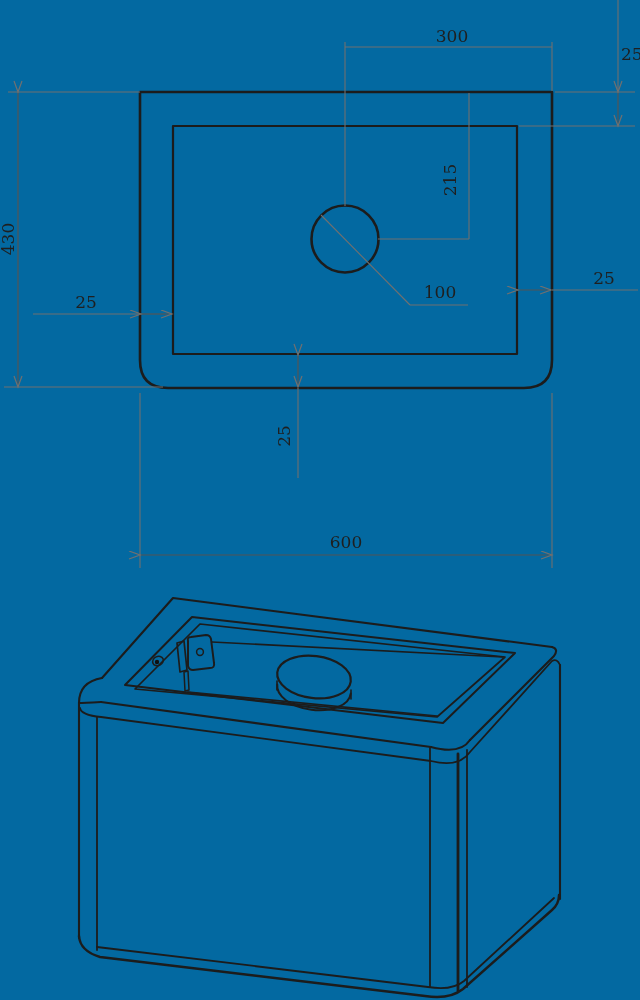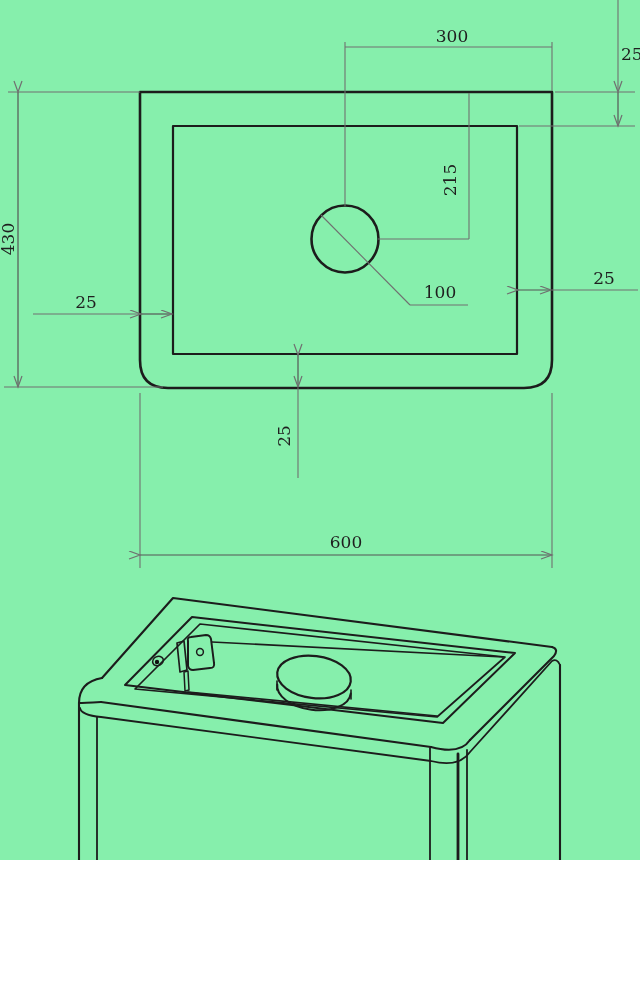--- a/index.html
+++ b/index.html
@@ -3,22 +3,22 @@
 <meta charset="utf-8">
 <style>
   html, body {
     margin: 0;
     padding: 0;
     background: #ffffff;
   }
   .canvas {
     position: relative;
     width: 640px;
-    height: 860px;
-    background: #86efac;
+    height: 1000px;
+    background: #0369a1;
     overflow: hidden;
   }
   svg {
     display: block;
   }
   text {
     font-family: "DejaVu Serif", "Liberation Serif", serif;
     fill: #1f1f1f;
   }
   .dim-txt { font-size: 17px; }

